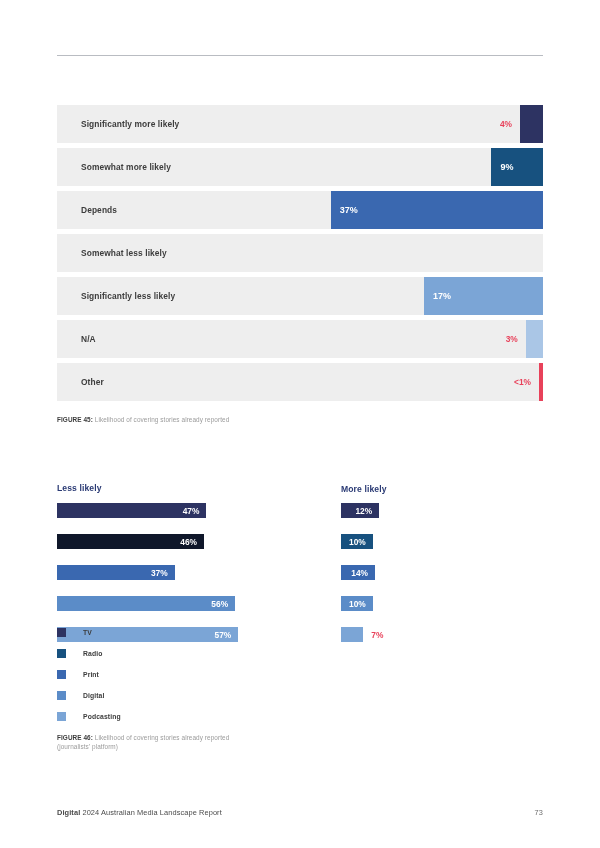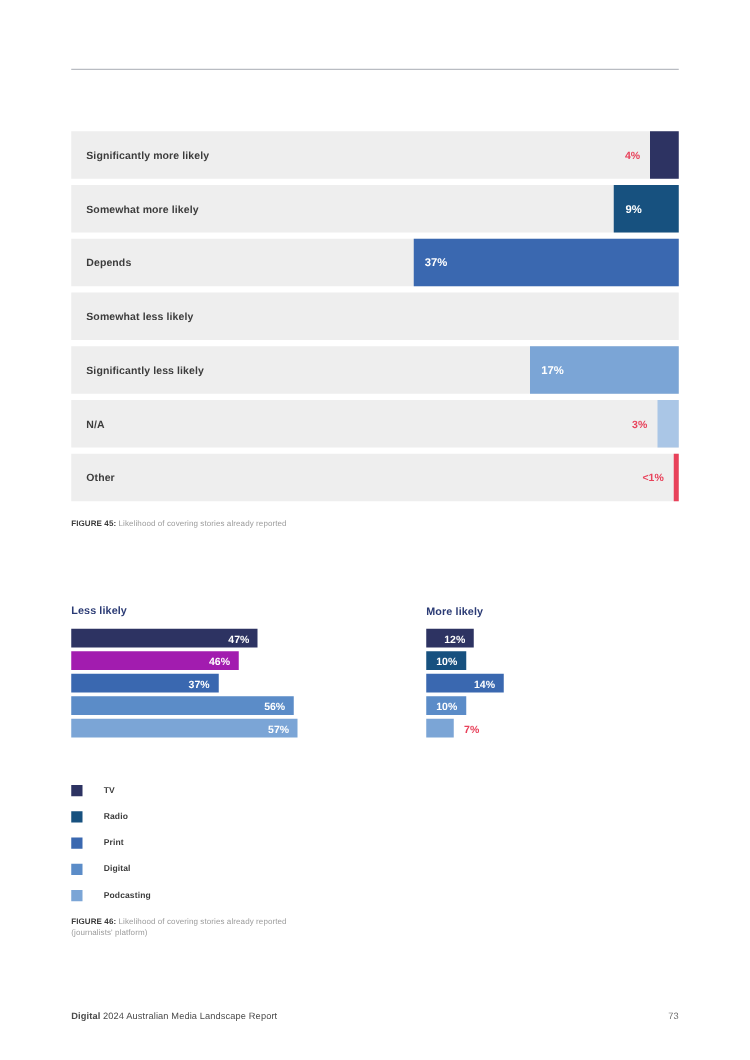--- a/index.html
+++ b/index.html
@@ -36,21 +36,21 @@
     position: relative;
     height: 38px;
     margin-bottom: 5px;
     background: #eeeeee;
     display: flex;
     align-items: center;
   }
   .bar-row .row-label {
     position: relative;
     z-index: 3;
-    margin-left: 12px;
+    margin-left: 24px;
     font-size: 8.4px;
     font-weight: 700;
     color: #3c3c3c;
     letter-spacing: .1px;
     white-space: nowrap;
   }
   .bar-fill {
     position: absolute;
     top: 0;
     right: 0;
@@ -104,21 +104,21 @@
 
   .mini-chart {
     position: absolute;
   }
   #chart-less { left: 57px; top: 503px; width: 190px; }
   #chart-more { left: 341px; top: 503px; width: 120px; }
 
   .mini-row {
     position: relative;
     height: 15px;
-    margin-bottom: 3px;
+    margin-bottom: 16px;
   }
   .mini-bar {
     position: absolute;
     left: 0;
     top: 0;
     height: 15px;
     display: flex;
     align-items: center;
     justify-content: flex-end;
     box-sizing: border-box;
@@ -233,21 +233,21 @@
 <div class="panel-title" id="title-less">Less likely</div>
 <div class="panel-title" id="title-more">More likely</div>
 
 <div class="mini-chart" id="chart-less">
     <div class="mini-row">
       <div class="mini-bar" style="width: 149.46px; background: rgb(45, 51, 98);">
         <span class="mval">47%</span>
       </div>
     </div>
     <div class="mini-row">
-      <div class="mini-bar" style="width: 134px; background: #a21caf; text-align: right;">
+      <div class="mini-bar" style="width: 147px; background: #0f172a; text-align: right;">
         <span class="mval">46%</span>
       </div>
     </div>
     <div class="mini-row">
       <div class="mini-bar" style="width: 117.66px; background: rgb(58, 104, 176);">
         <span class="mval">37%</span>
       </div>
     </div>
     <div class="mini-row">
       <div class="mini-bar" style="width: 178.08px; background: rgb(91, 140, 200);">
@@ -265,21 +265,21 @@
       <div class="mini-bar" style="width: 38.16px; background: rgb(45, 51, 98);">
         <span class="mval">12%</span>
       </div>
     </div>
     <div class="mini-row">
       <div class="mini-bar" style="width: 31.8px; background: rgb(23, 81, 127);">
         <span class="mval">10%</span>
       </div>
     </div>
     <div class="mini-row">
-      <div class="mini-bar" style="width: 62px; background: rgb(58, 104, 176);">
+      <div class="mini-bar" style="width: 34px; background: rgb(58, 104, 176);">
         <span class="mval">14%</span>
       </div>
     </div>
     <div class="mini-row">
       <div class="mini-bar" style="width: 31.8px; background: rgb(91, 140, 200);">
         <span class="mval">10%</span>
       </div>
     </div>
     <div class="mini-row">
       <div class="mini-bar" style="width: 22.26px; background: rgb(123, 165, 214);"></div>

